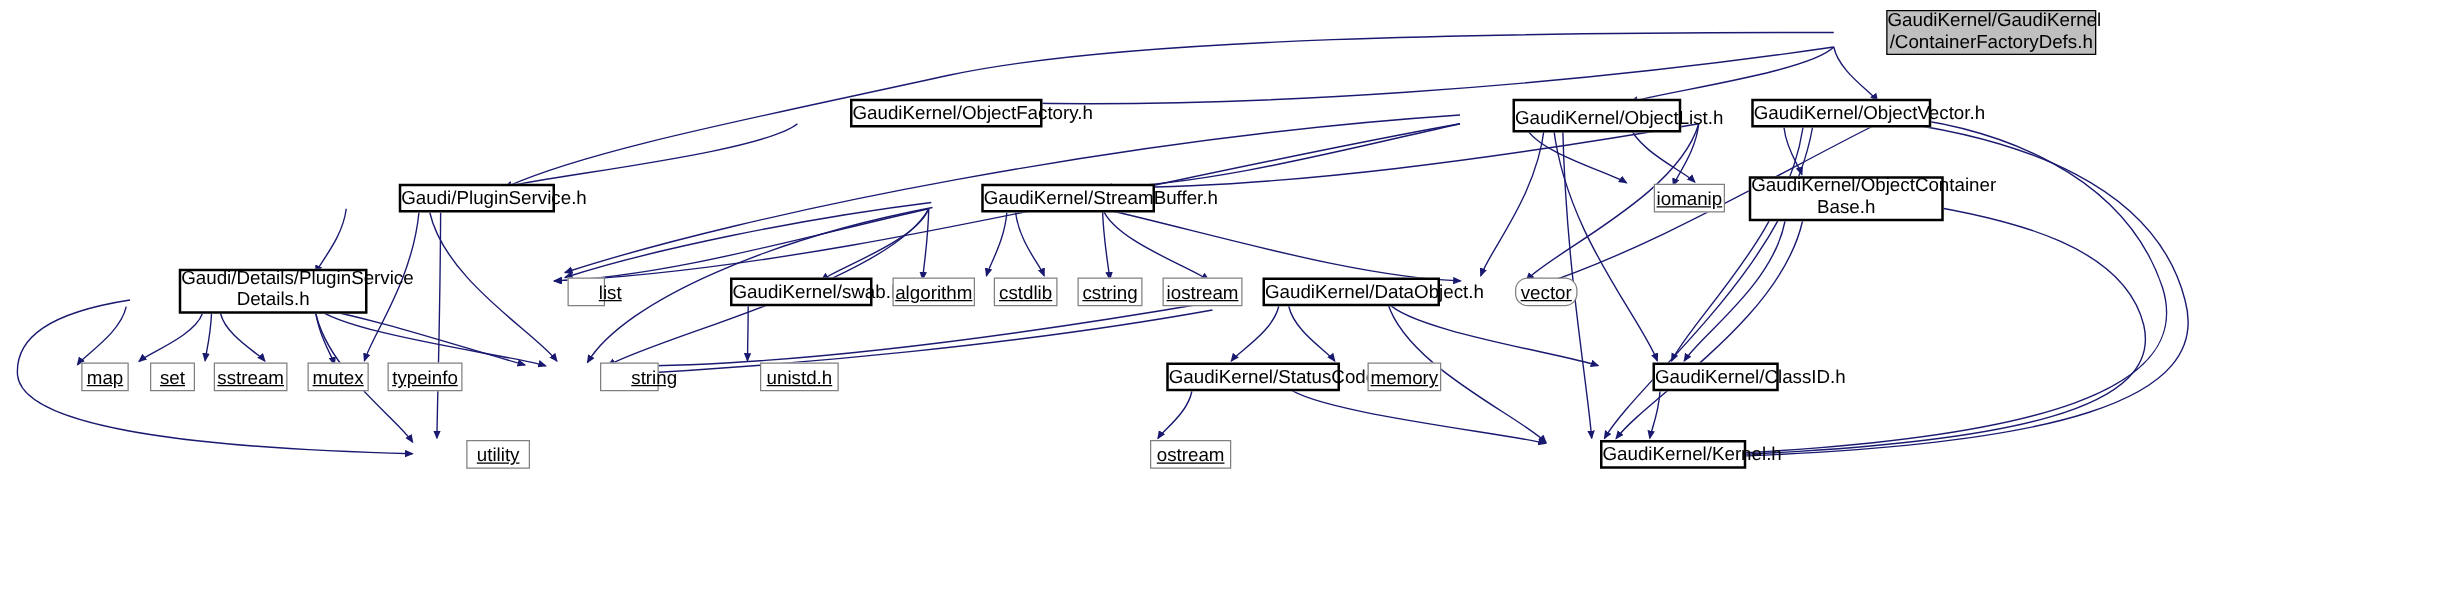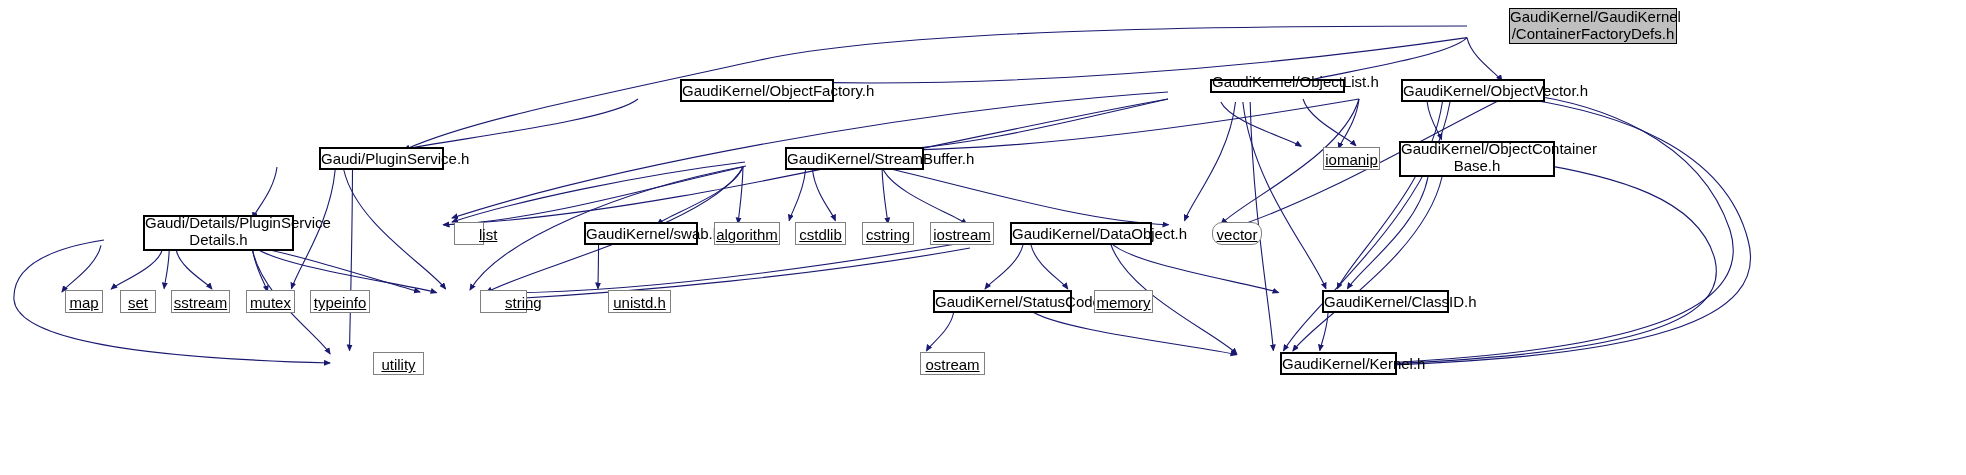--- a/index.html
+++ b/index.html
@@ -103,21 +103,21 @@
       <path d="M250,246 C300,255 360,275 420,292" fill="none" stroke="#191970" stroke-width="1.1" marker-end="url(#ah)"></path>
       <path d="M970,248 C820,275 640,292 490,300" fill="none" stroke="#191970" stroke-width="1.1" marker-end="url(#ah)"></path>
       <path d="M745,162 C640,175 520,200 452,222" fill="none" stroke="#191970" stroke-width="1.1" marker-end="url(#ah)"></path>
       <path d="M746,166 C620,190 500,240 470,290" fill="none" stroke="#191970" stroke-width="1.1" marker-end="url(#ah)"></path>
       <path d="M1168,92 C900,110 600,170 452,218" fill="none" stroke="#191970" stroke-width="1.1" marker-end="url(#ah)"></path>
       <path d="M1500,100 C1420,140 1320,200 1226,230" fill="none" stroke="#191970" stroke-width="1.1" marker-end="url(#ah)"></path>
     </svg>
 <div class="node root" style="left: 1467px; top: 8px; width: 168px; height: 36px;"><span style="white-space: pre-line;">GaudiKernel/GaudiKernel
 /ContainerFactoryDefs.h</span></div>
     <div class="node thick" style="left: 638px; top: 79px; width: 154px; height: 23px;"><span>GaudiKernel/ObjectFactory.h</span></div>
-    <div class="node thick" style="left: 1168px; top: 79px; width: 135px; height: 14px;"><span>GaudiKernel/ObjectList.h</span></div>
+    <div class="node thick" style="left: 1168px; top: 79px; width: 135px; height: 27px;"><span>GaudiKernel/ObjectList.h</span></div>
     <div class="node thick" style="left: 1359px; top: 79px; width: 144px; height: 23px;"><span>GaudiKernel/ObjectVector.h</span></div>
     <div class="node thick" style="left: 277px; top: 147px; width: 125px; height: 23px;"><span>Gaudi/PluginService.h</span></div>
     <div class="node thick" style="left: 743px; top: 147px; width: 139px; height: 23px;"><span>GaudiKernel/StreamBuffer.h</span></div>
     <div class="node grey" style="left: 1281px; top: 147px; width: 57px; height: 23px;"><span>iomanip</span></div>
     <div class="node thick" style="left: 101px; top: 215px; width: 151px; height: 36px;"><span style="white-space: pre-line;">Gaudi/Details/PluginService
 Details.h</span></div>
     <div class="node thick" style="left: 1357px; top: 141px; width: 156px; height: 36px;"><span style="white-space: pre-line;">GaudiKernel/ObjectContainer
 Base.h</span></div>
     <div class="node grey" style="left: 412px; top: 222px; width: 30px; height: 23px; padding-left: 24px;"><span>list</span></div>
     <div class="node thick" style="left: 542px; top: 222px; width: 114px; height: 23px;"><span>GaudiKernel/swab.h</span></div>
@@ -129,17 +129,17 @@
     <div class="node grey" style="left: 1170px; top: 222px; width: 50px; height: 23px; border-radius: 10px;"><span>vector</span></div>
     <div class="node grey" style="left: 23px; top: 290px; width: 38px; height: 23px;"><span>map</span></div>
     <div class="node grey" style="left: 78px; top: 290px; width: 36px; height: 23px;"><span>set</span></div>
     <div class="node grey" style="left: 129px; top: 290px; width: 59px; height: 23px;"><span>sstream</span></div>
     <div class="node grey" style="left: 204px; top: 290px; width: 49px; height: 23px;"><span>mutex</span></div>
     <div class="node grey" style="left: 268px; top: 290px; width: 60px; height: 23px;"><span>typeinfo</span></div>
     <div class="node grey" style="left: 438px; top: 290px; width: 47px; height: 23px; padding-left: 24px;"><span>string</span></div>
     <div class="node grey" style="left: 566px; top: 290px; width: 63px; height: 23px;"><span>unistd.h</span></div>
     <div class="node thick" style="left: 891px; top: 290px; width: 139px; height: 23px;"><span>GaudiKernel/StatusCode.h</span></div>
     <div class="node grey" style="left: 1052px; top: 290px; width: 59px; height: 23px;"><span>memory</span></div>
-    <div class="node thick" style="left: 1280px; top: 290px; width: 127px; height: 23px;"><span>GaudiKernel/ClassID.h</span></div>
+    <div class="node thick" style="left: 1280px; top: 290px; width: 101px; height: 23px;"><span>GaudiKernel/ClassID.h</span></div>
     <div class="node grey" style="left: 331px; top: 352px; width: 51px; height: 23px;"><span>utility</span></div>
     <div class="node grey" style="left: 878px; top: 352px; width: 65px; height: 23px;"><span>ostream</span></div>
     <div class="node thick" style="left: 1238px; top: 352px; width: 117px; height: 23px;"><span>GaudiKernel/Kernel.h</span></div>
   </div>
 
 </body></html>

